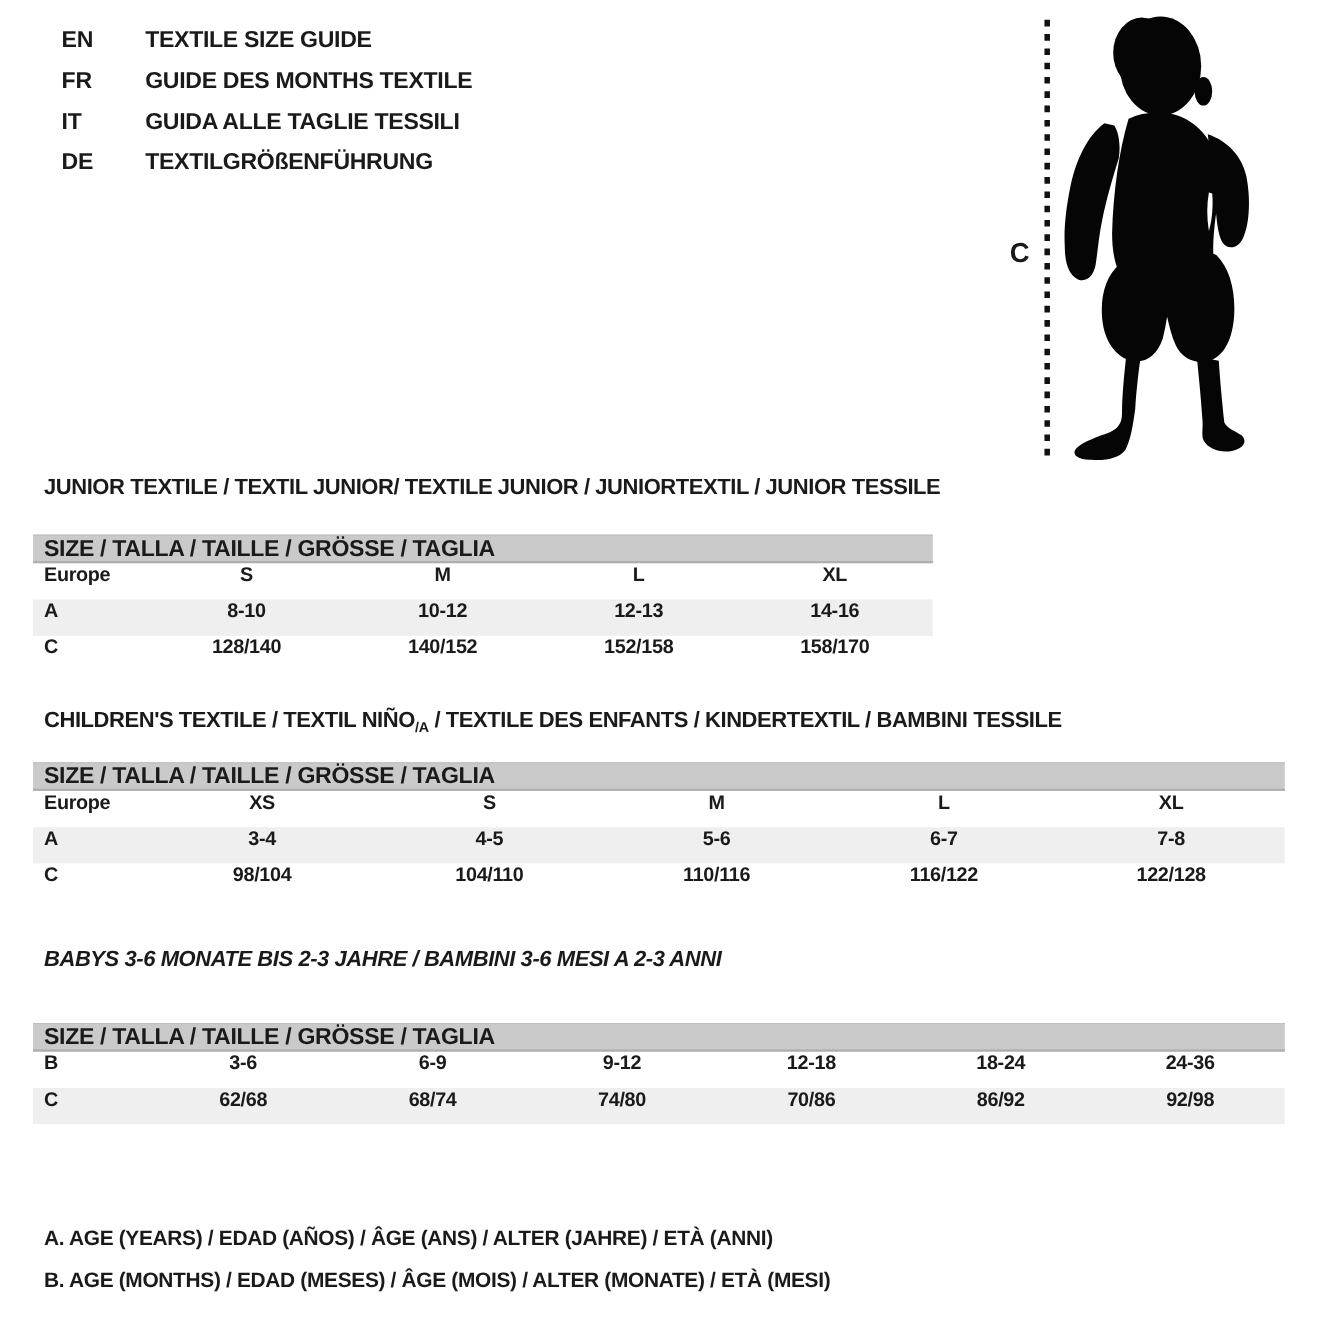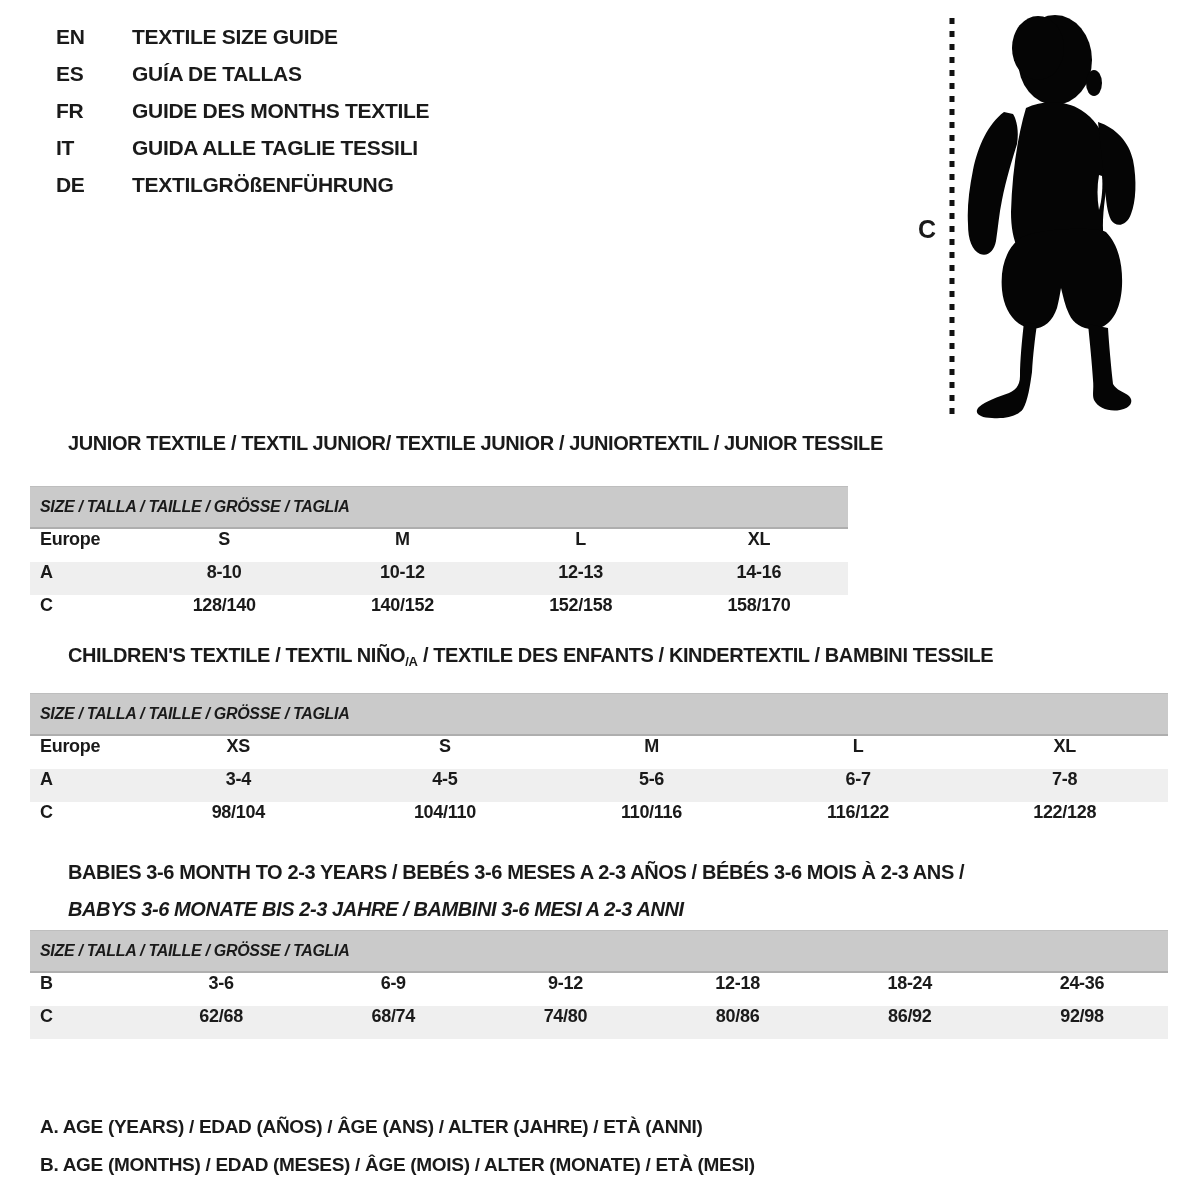--- a/index.html
+++ b/index.html
@@ -11,50 +11,46 @@
     -webkit-font-smoothing:antialiased;
   }
   .abs{position:absolute;}
   
   .lang-list{left:56px;top:18px;}
   .lang-row{display:flex;height:37px;align-items:center;font-size:21px;letter-spacing:-0.3px;}
   .lang-code{width:76px;flex:0 0 76px;}
   
   .figure{left:900px;top:0;width:270px;height:430px;}
   
-  .sec-title{font-size:20px;letter-spacing:-0.4px;white-space:nowrap;margin-left:28px;}
+  .sec-title{font-size:20px;letter-spacing:-0.4px;white-space:nowrap;}
   .sub-a{font-size:13px;position:relative;top:4px;letter-spacing:-0.2px;}
   
   .tbl{left:30px;}
   .tbl-band{
-    height:43px;background:#cacaca;
+    height:26px;background:#cacaca;
     border-top:1px solid #bebebe;border-bottom:2px solid #aeaeae;
     box-sizing:border-box;
     display:flex;align-items:center;padding-left:10px;
-    font-size:16px;letter-spacing:-0.3px;font-style:italic;
+    font-size:21px;letter-spacing:-0.3px;
   }
   .tbl-row{display:flex;height:33px;align-items:flex-start;font-size:18px;letter-spacing:-0.3px;}
   .tbl-row.shaded{background:#efefef;}
   .tbl-label{flex:0 0 105px;padding-left:10px;box-sizing:border-box;}
   .tbl-cell{flex:1;text-align:center;}
   
   .legend{left:40px;top:1072px;margin-top:36px;}
   .legend-line{height:38px;display:flex;align-items:center;font-size:19px;letter-spacing:-0.3px;white-space:nowrap;}
 </style>
 </head>
 <body>
 
 <div class="abs lang-list">
   <div class="lang-row">
     <span class="lang-code">EN</span>
     <span class="lang-label">TEXTILE SIZE GUIDE</span>
-  </div>
-  <div class="lang-row">
-    <span class="lang-code">ES</span>
-    <span class="lang-label">GUÍA DE TALLAS</span>
   </div>
   <div class="lang-row">
     <span class="lang-code">FR</span>
     <span class="lang-label">GUIDE DES MONTHS TEXTILE</span>
   </div>
   <div class="lang-row">
     <span class="lang-code">IT</span>
     <span class="lang-label">GUIDA ALLE TAGLIE TESSILI</span>
   </div>
   <div class="lang-row">
@@ -138,42 +134,41 @@
         <span class="tbl-cell">98/104</span>
         <span class="tbl-cell">104/110</span>
         <span class="tbl-cell">110/116</span>
         <span class="tbl-cell">116/122</span>
         <span class="tbl-cell">122/128</span>
       </div>
     </div>
 </div>
 
 <div class="abs" style="left:40px;top:854px;">
-  <div class="sec-title" style="height:37px;display:flex;align-items:center;">BABIES 3-6 MONTH TO 2-3 YEARS / BEBÉS 3-6 MESES A 2-3 AÑOS / BÉBÉS 3-6 MOIS À 2-3 ANS /</div>
   <div class="sec-title" style="height:37px;display:flex;align-items:center;font-style:italic;">BABYS 3-6 MONATE BIS 2-3 JAHRE / BAMBINI 3-6 MESI A 2-3 ANNI</div>
 </div>
 
 <div class="abs tbl" style="top:930px;width:1138px;">
   <div class="tbl-band">SIZE / TALLA / TAILLE / GRÖSSE / TAGLIA</div>
   <div class="tbl-rows">
       <div class="tbl-row">
         <span class="tbl-label">B</span>
         <span class="tbl-cell">3-6</span>
         <span class="tbl-cell">6-9</span>
         <span class="tbl-cell">9-12</span>
         <span class="tbl-cell">12-18</span>
         <span class="tbl-cell">18-24</span>
         <span class="tbl-cell">24-36</span>
       </div>
       <div class="tbl-row shaded">
         <span class="tbl-label">C</span>
         <span class="tbl-cell">62/68</span>
         <span class="tbl-cell">68/74</span>
         <span class="tbl-cell">74/80</span>
-        <span class="tbl-cell">80/86</span>
+        <span class="tbl-cell">70/86</span>
         <span class="tbl-cell">86/92</span>
         <span class="tbl-cell">92/98</span>
       </div>
     </div>
 </div>
 
 <div class="abs legend">
   <div class="legend-line">A. AGE (YEARS) / EDAD (AÑOS) / ÂGE (ANS) / ALTER (JAHRE) / ETÀ (ANNI)</div>
   <div class="legend-line">B. AGE (MONTHS) / EDAD (MESES) / ÂGE (MOIS) / ALTER (MONATE) / ETÀ (MESI)</div>
 </div>

